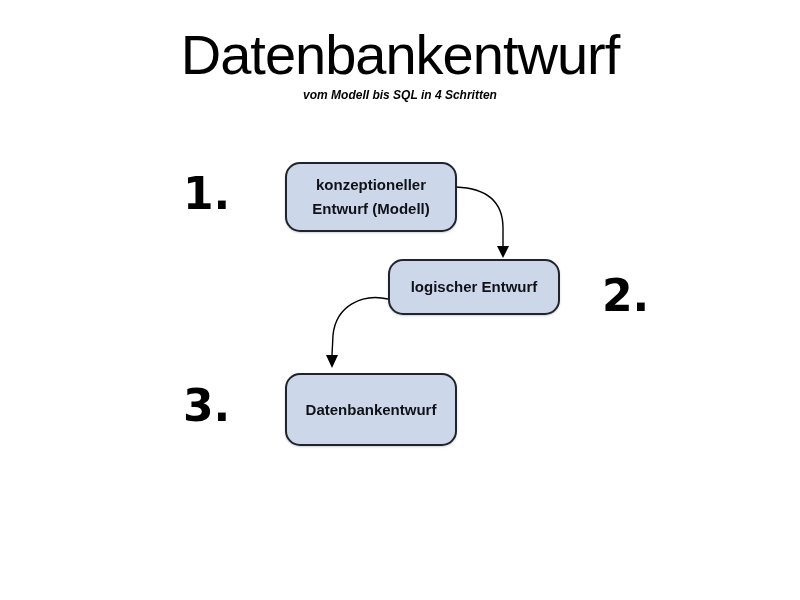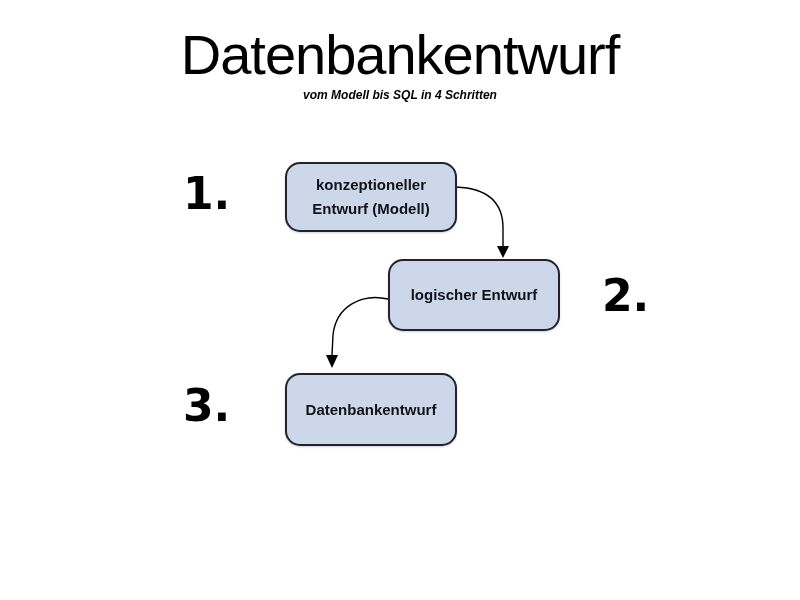--- a/index.html
+++ b/index.html
@@ -53,21 +53,21 @@
     justify-content: center;
     text-align: center;
     font-size: 15px;
     font-weight: 700;
     line-height: 1.6;
     padding: 0 12px;
     color: #111118;
     box-shadow: 0 1px 2px rgba(90,100,120,0.30);
   }
   .node-1 { left: 285px; top: 162px; height: 70px; }
-  .node-2 { left: 388px; top: 259px; height: 72px; }
+  .node-2 { left: 388px; top: 259px; height: 56px; }
   .node-3 { left: 285px; top: 373px; height: 73px; }
   .stepnum {
     position: absolute;
     font-family: "DejaVu Sans", "Liberation Sans", sans-serif;
     font-size: 44px;
     font-weight: 700;
     line-height: 1;
     color: var(--text);
   }
   .stepnum-1 { left: 183px; top: 172px; }

